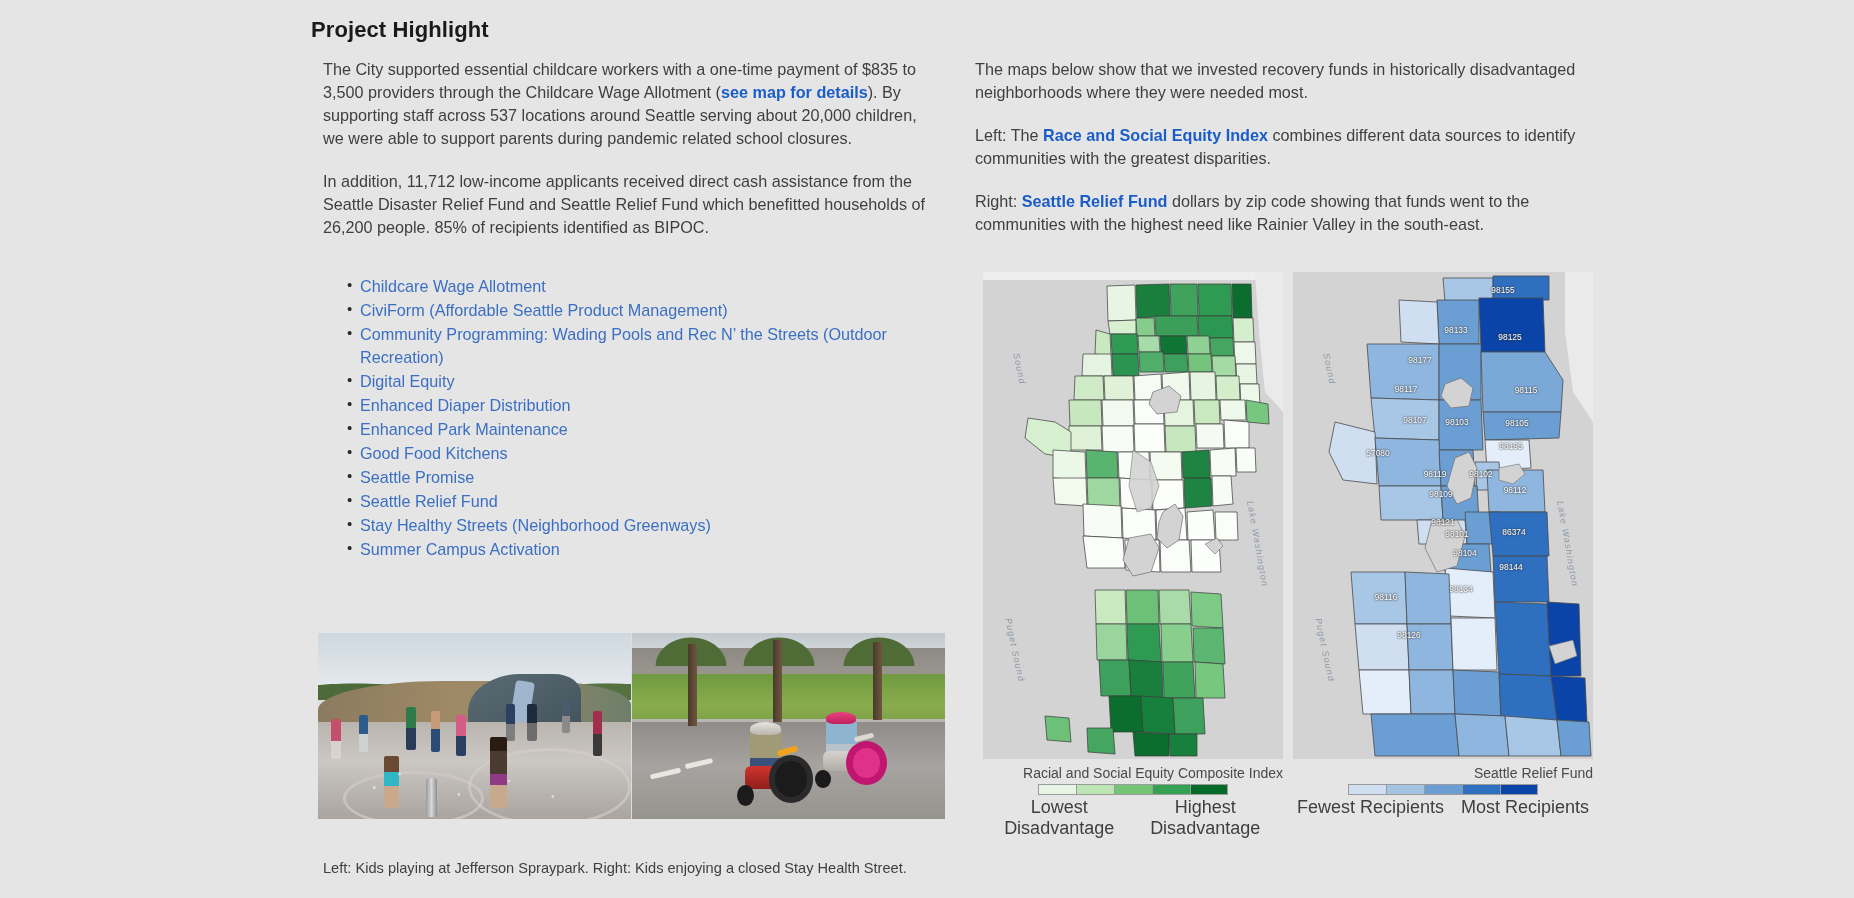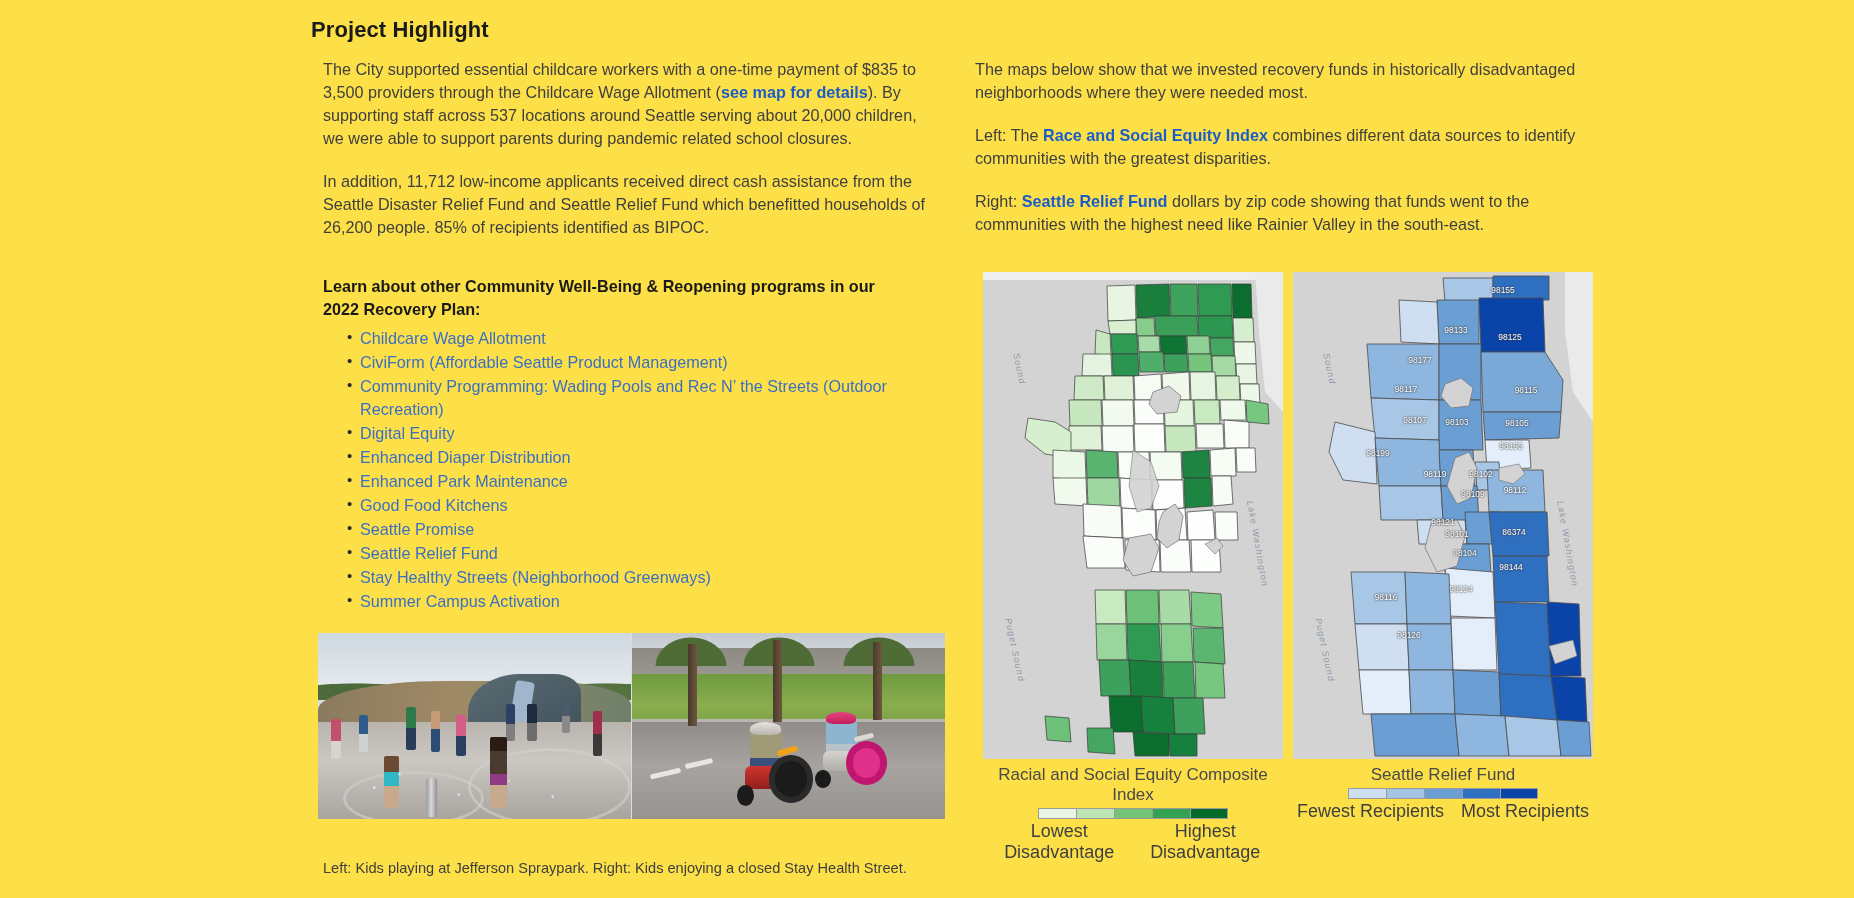--- a/index.html
+++ b/index.html
@@ -4,21 +4,21 @@
 <style>
   * { box-sizing: border-box; }
   html, body {
     margin: 0; padding: 0;
     width: 1854px; height: 898px;
     background: #ffffff;
     font-family: "Liberation Sans", sans-serif;
     color: #3c3c3c;
     overflow: hidden;
   }
-  .page { position: relative; width: 1854px; height: 898px; background:#fde047; }
+  .page { position: relative; width: 1854px; height: 898px; background:#e5e5e5; }
 
   
   .page-title {
     position: absolute;
     left: 311px; top: 2px;
     font-size: 22px;
     font-weight: 700;
     color: #1a1a1a;
     letter-spacing: .1px;
   }
@@ -214,21 +214,21 @@
     color: #8e9aa8;
     font-style: italic;
     letter-spacing: 1.2px;
     white-space: nowrap;
   }
   .wl-sound  { left: 38px;  top: 80px;  transform: rotate(78deg); transform-origin: left top; }
   .wl-psound { left: 30px;  top: 345px; transform: rotate(78deg); transform-origin: left top; }
   .wl-lakew  { left: 272px; top: 228px; transform: rotate(80deg); transform-origin: left top; }
 
   .legend-wrap { padding-top: 6px; text-align: center; }
-  .legend-title { font-size: 17px; color: #4a4a4a; margin-bottom: 3px; }
+  .legend-title { font-size: 14px; color: #4a4a4a; margin-bottom: 3px; text-align: right; }
   .legend-bar { display: flex; justify-content: center; }
   .legend-bar .sw { width: 38px; height: 11px; border: 1px solid #9b9b9b; border-right: none; }
   .legend-bar .sw:last-child { border-right: 1px solid #9b9b9b; }
   .legend-ends { display: flex; justify-content: space-between; font-size: 18px;
                  color: #3f3f3f; margin-top: 2px; padding: 0 4px; }
 
   .zip-label {
     position: absolute;
     font-size: 8.4px;
     color: #ffffff;
@@ -246,21 +246,20 @@
 
   <h1 class="page-title">Project Highlight</h1>
 
   <div class="col-left">
 
     <p class="body"><span>The City supported essential childcare workers with a one-time payment of $835 to 3,500 providers through the Childcare Wage Allotment (</span><a href="#" class="link">see map for details</a><span>). By supporting staff across 537 locations around Seattle serving about 20,000 children, we were able to support parents during pandemic related school closures.</span></p>
 
     <p class="body tight">In addition, 11,712 low-income applicants received direct cash assistance from the Seattle Disaster Relief Fund and Seattle Relief Fund which benefitted households of 26,200 people. 85% of recipients identified as BIPOC.</p>
 
     <div class="programs-wrap">
-      <p class="programs-heading">Learn about other Community Well-Being &amp; Reopening programs in our 2022 Recovery Plan:</p>
       <ul class="programs">
         <li><a class="link-plain" href="#">Childcare Wage Allotment</a></li>
         <li><a class="link-plain" href="#">CiviForm (Affordable Seattle Product Management)</a></li>
         <li><a class="link-plain" href="#">Community Programming: Wading Pools and Rec N’ the Streets (Outdoor Recreation)</a></li>
         <li><a class="link-plain" href="#">Digital Equity</a></li>
         <li><a class="link-plain" href="#">Enhanced Diaper Distribution</a></li>
         <li><a class="link-plain" href="#">Enhanced Park Maintenance</a></li>
         <li><a class="link-plain" href="#">Good Food Kitchens</a></li>
         <li><a class="link-plain" href="#">Seattle Promise</a></li>
         <li><a class="link-plain" href="#">Seattle Relief Fund</a></li>
@@ -524,26 +523,26 @@
         <div id="zip-layer">
             <div class="zip-label" style="left: 210px; top: 18px;">98155</div>
             <div class="zip-label" style="left: 163px; top: 58px;">98133</div>
             <div class="zip-label" style="left: 217px; top: 65px;">98125</div>
             <div class="zip-label" style="left: 127px; top: 88px;">98177</div>
             <div class="zip-label" style="left: 113px; top: 117px;">98117</div>
             <div class="zip-label" style="left: 233px; top: 118px;">98115</div>
             <div class="zip-label" style="left: 122px; top: 148px;">98107</div>
             <div class="zip-label" style="left: 164px; top: 150px;">98103</div>
             <div class="zip-label" style="left: 224px; top: 151px;">98105</div>
-            <div class="zip-label" style="left: 85px; top: 181px;">98199</div>
+            <div class="zip-label" style="left: 85px; top: 181px;">57080</div>
             <div class="zip-label" style="left: 218px; top: 174px;">98195</div>
             <div class="zip-label" style="left: 142px; top: 202px;">98119</div>
             <div class="zip-label" style="left: 188px; top: 202px;">98102</div>
             <div class="zip-label" style="left: 222px; top: 218px;">98112</div>
-            <div class="zip-label" style="left: 180px; top: 222px;">98109</div>
+            <div class="zip-label" style="left: 148px; top: 222px;">98109</div>
             <div class="zip-label" style="left: 150px; top: 250px;">98121</div>
             <div class="zip-label" style="left: 164px; top: 262px;">98101</div>
             <div class="zip-label" style="left: 221px; top: 260px;">86374</div>
             <div class="zip-label" style="left: 172px; top: 281px;">98104</div>
             <div class="zip-label" style="left: 218px; top: 295px;">98144</div>
             <div class="zip-label" style="left: 168px; top: 317px;">98134</div>
             <div class="zip-label" style="left: 93px; top: 325px;">98116</div>
             <div class="zip-label" style="left: 116px; top: 363px;">98126</div>
           </div>
       </div>

